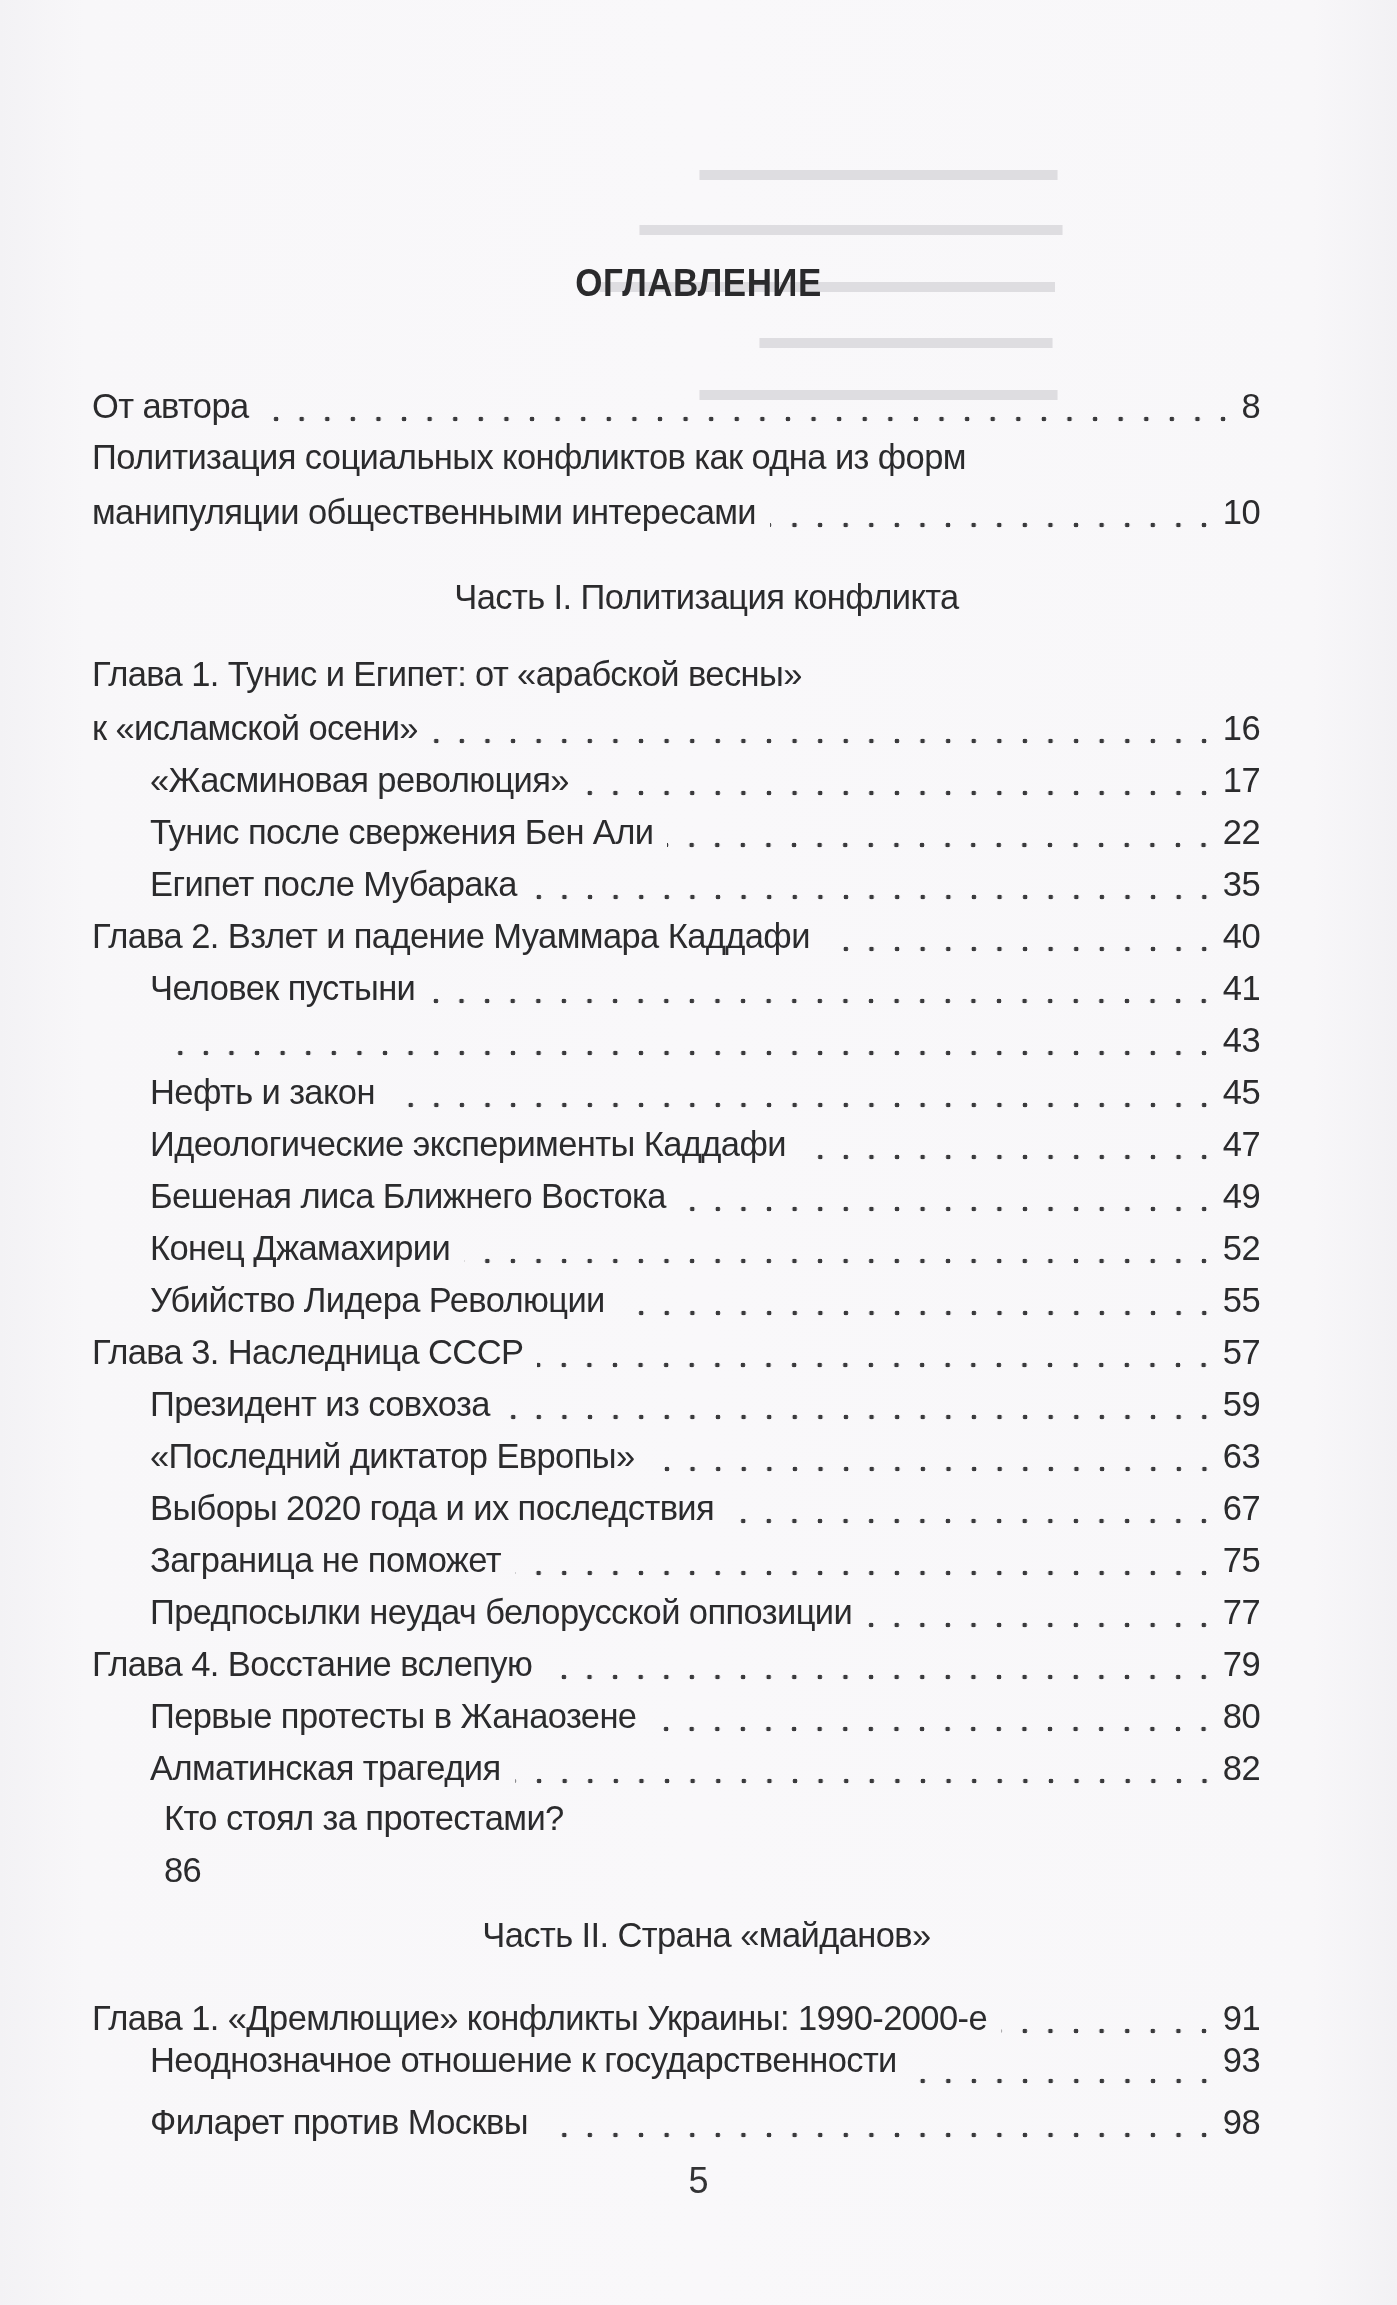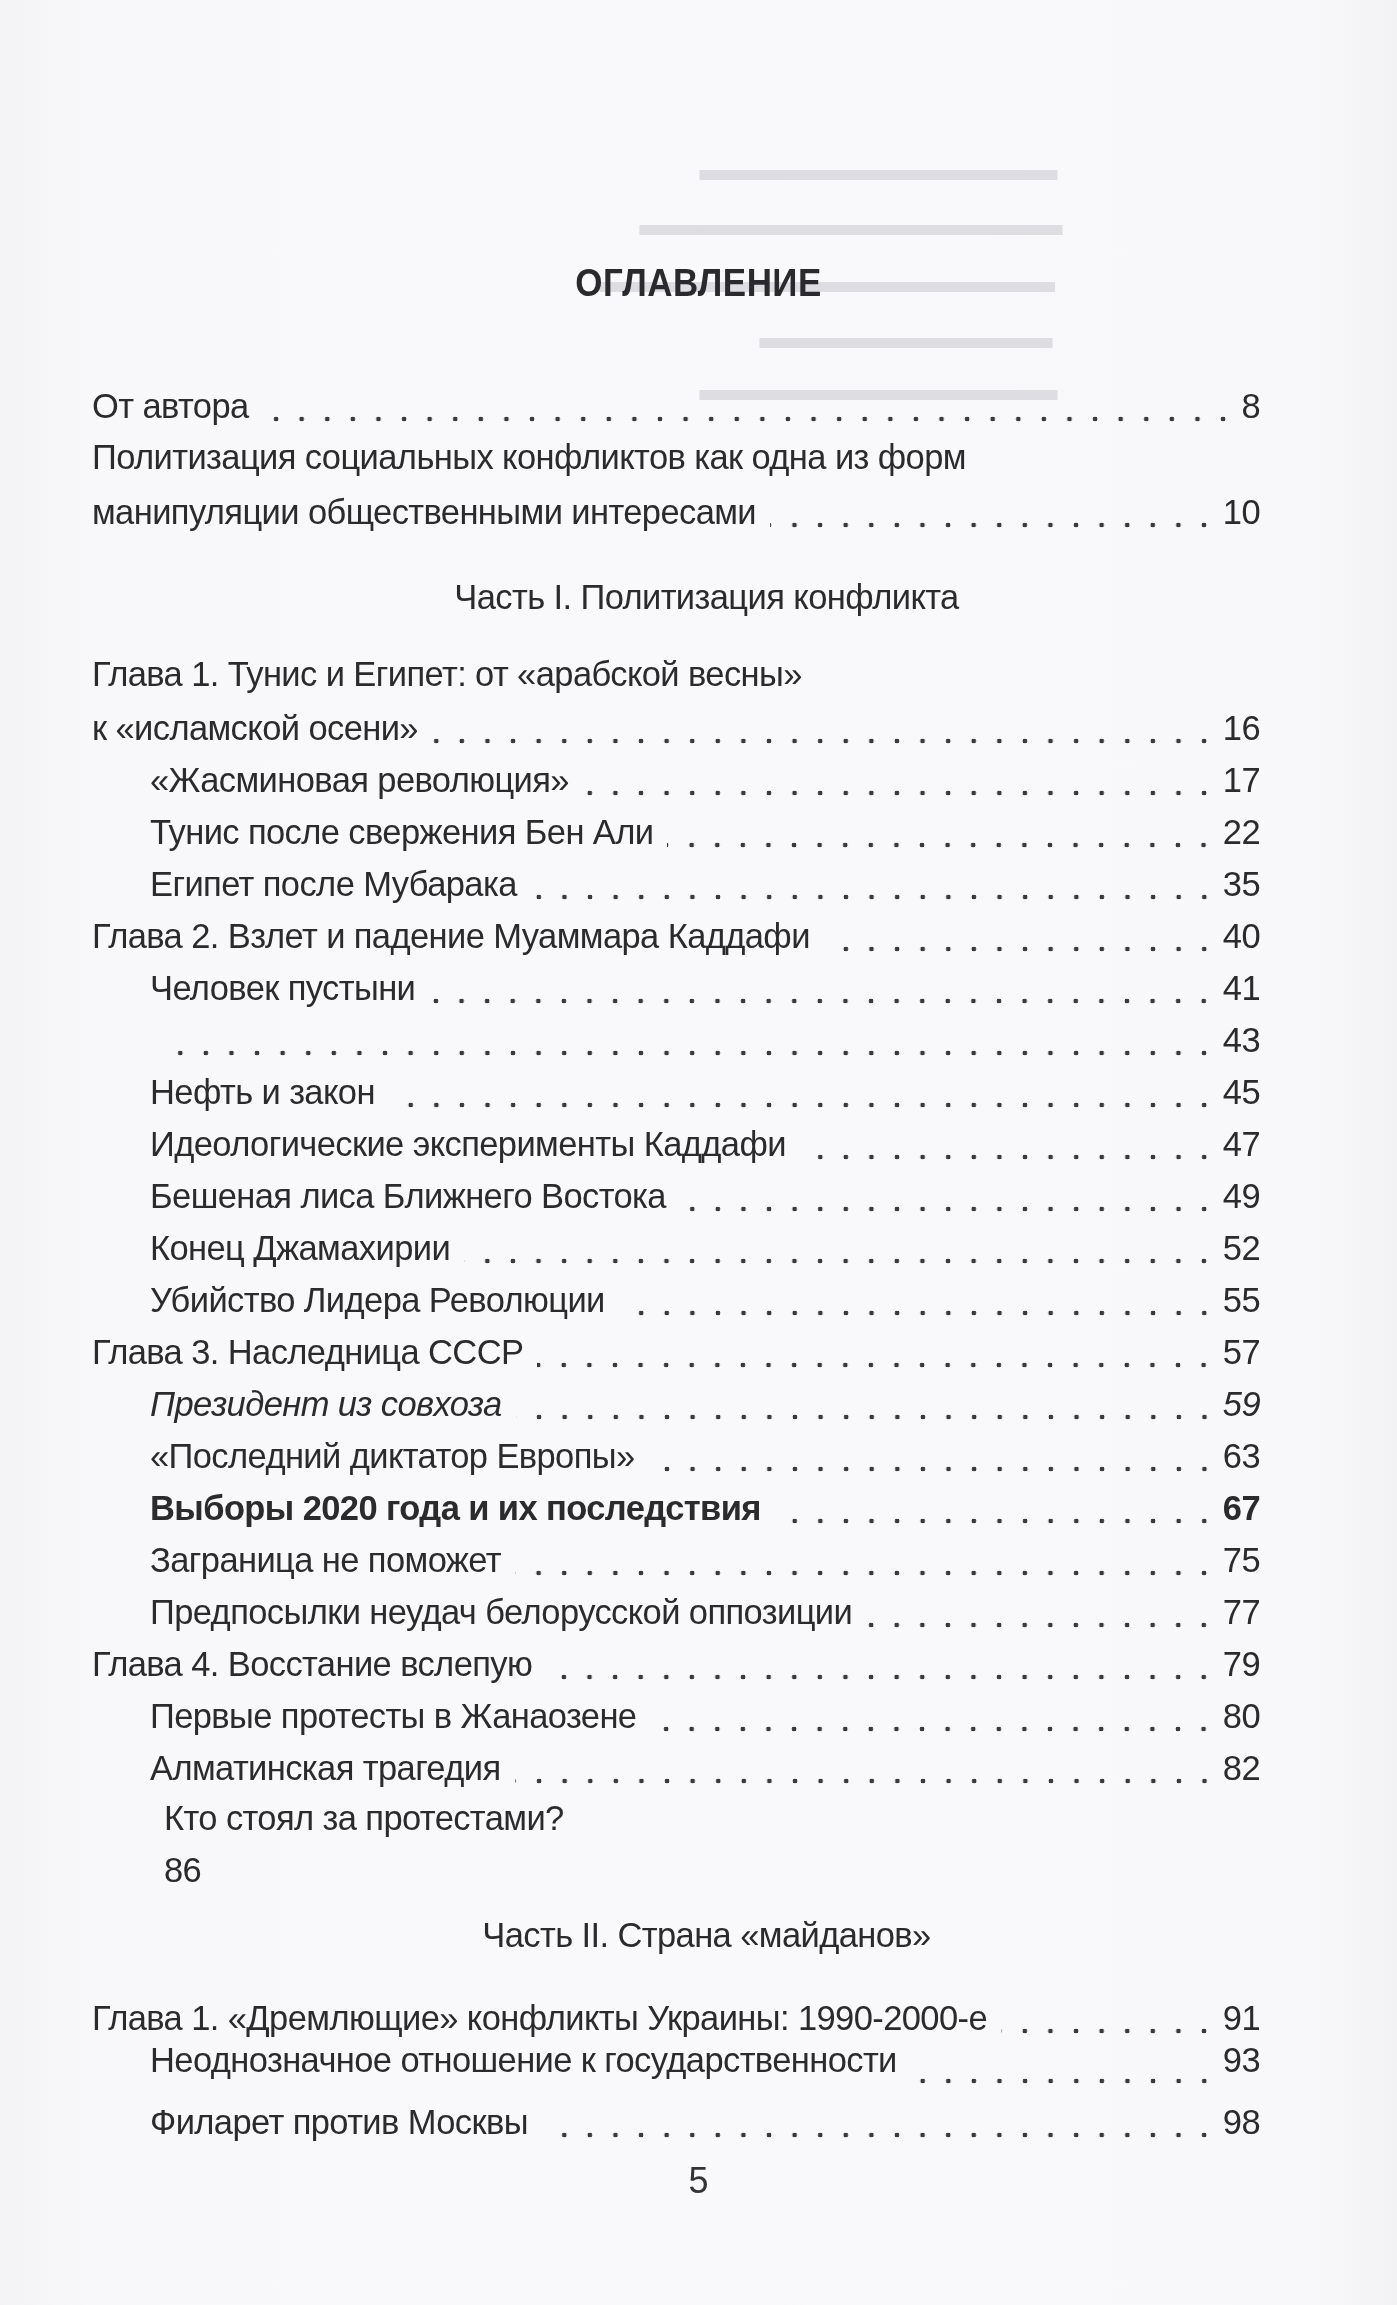--- a/index.html
+++ b/index.html
@@ -211,31 +211,31 @@
       <span class="label">Убийство Лидера Революции</span>
       <span class="leader"></span>
       <span class="page-num">55</span>
     </div>
 
     <div class="row" style="top:676px;">
       <span class="label">Глава 3. Наследница СССР</span>
       <span class="leader"></span>
       <span class="page-num">57</span>
     </div>
-    <div class="row indent" style="top:728px;font-style:italic;">
+    <div class="row indent" style="top:728px;">
       <span class="label">Президент из совхоза</span>
       <span class="leader"></span>
       <span class="page-num">59</span>
     </div>
     <div class="row indent" style="top:780px;">
       <span class="label">«Последний диктатор Европы»</span>
       <span class="leader"></span>
       <span class="page-num">63</span>
     </div>
-    <div class="row indent" style="top:832px;font-weight:bold;">
+    <div class="row indent" style="top:832px;">
       <span class="label">Выборы 2020 года и их последствия</span>
       <span class="leader"></span>
       <span class="page-num">67</span>
     </div>
     <div class="row indent" style="top:884px;">
       <span class="label">Заграница не поможет</span>
       <span class="leader"></span>
       <span class="page-num">75</span>
     </div>
     <div class="row indent" style="top:936px;">

